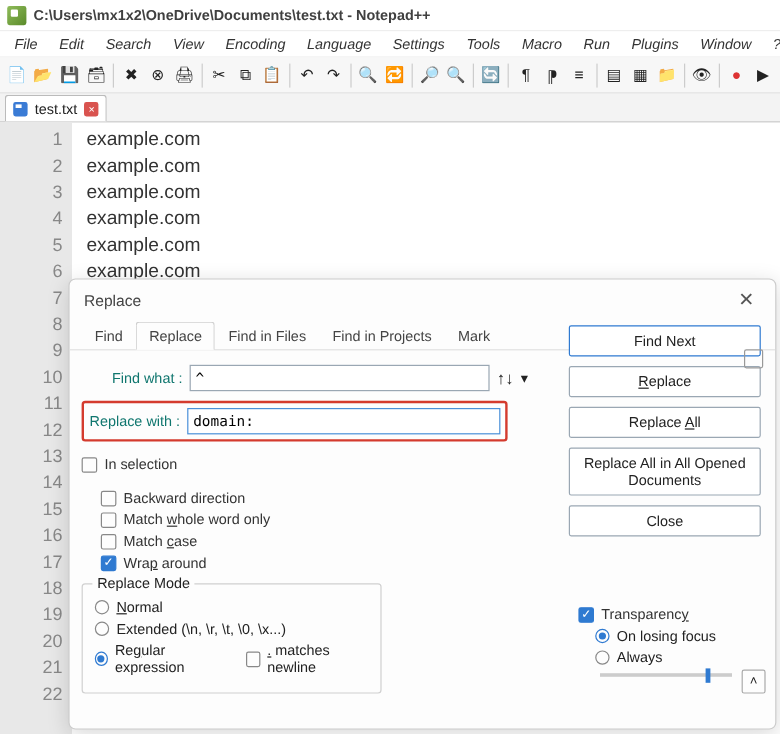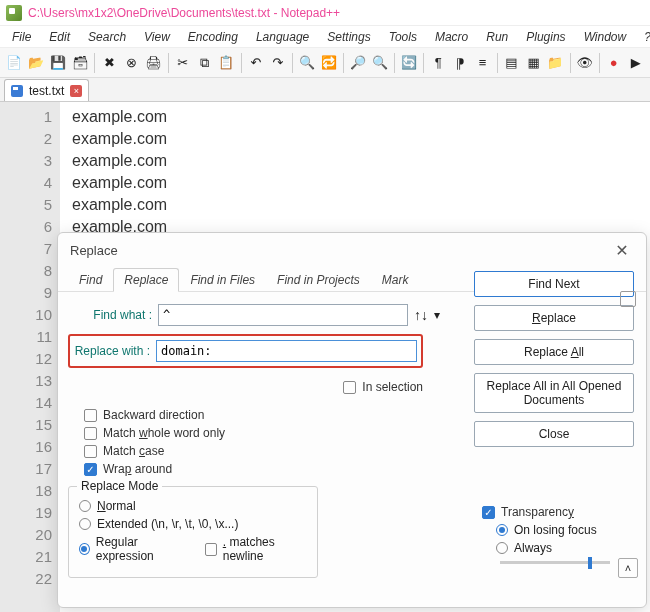--- a/index.html
+++ b/index.html
@@ -2,21 +2,21 @@
 <html><head>
 <meta charset="utf-8">
 <style>
   * { box-sizing: border-box; margin: 0; padding: 0; font-family: "Segoe UI", Tahoma, sans-serif; }
   body { width: 650px; height: 612px; background: #fff; overflow: hidden; font-size: 12px; color: #222; }
 
   
   .titlebar { height: 26px; background: #fff; display: flex; align-items: center; padding: 0 6px; border-bottom: 1px solid #eee; }
   .app-icon { width: 16px; height: 16px; background: linear-gradient(135deg,#8fbc5a,#5a8a2a); border-radius: 2px; margin-right: 6px; position: relative; }
   .app-icon::after{content:"";position:absolute;left:3px;top:3px;width:6px;height:6px;background:#fff;border-radius:1px;}
-  .titlebar .title { font-size: 12px; color: #ec4899; }
+  .titlebar .title { font-size: 12px; color: #404040; font-weight: bold; }
 
   
   .menubar { height: 22px; display: flex; align-items: center; padding: 0 4px; gap: 2px; border-bottom: 1px solid #eee; font-style: italic;}
   .menubar span { padding: 2px 8px; font-size: 12px; color: #333; }
 
   
   .toolbar { height: 30px; background: #f7f7f7; border-bottom: 1px solid #ddd; display: flex; align-items: center; padding: 2px 4px; gap: 2px; overflow:hidden;}
   .tbtn { width: 22px; height: 22px; display: flex; align-items: center; justify-content: center; border: 1px solid transparent; border-radius: 2px; font-size: 13px;}
   .tsep { width: 1px; height: 20px; background: #ccc; margin: 0 2px; }
 
@@ -30,21 +30,21 @@
   
   .editor { display:flex; height: calc(612px - 26px - 22px - 30px - 24px); position: relative; }
   .gutter { width: 60px; background: #e8e8e8; color:#888;text-align:right; padding: 4px 8px 0 0; font-family: Consolas, monospace; font-size: 15px; line-height: 22px; }
   .code { flex:1; padding: 4px 0 0 12px; font-family: Consolas, monospace; font-size: 16px; line-height: 22px; color:#333; }
 
   
   .dlg { position: absolute; left: 57px; top: 232px; width: 590px; height: 376px; background: #fdfdfd; border: 1px solid #ccc; border-radius: 6px; box-shadow: 0 4px 18px rgba(0,0,0,.15); }
   .dlg-title { height: 34px; display:flex;align-items:center;justify-content:space-between;padding:0 12px;font-size:13px;color:#444;}
   .dlg-close { font-size:16px;color:#555;width:24px;text-align:center;}
   .dlg-tabs { display:flex; gap: 0; padding: 0 10px; border-bottom:1px solid #e0e0e0;}
-  .dlg-tab { padding: 4px 10px; font-size:12px; color:#444; border:1px solid transparent; position:relative; top:1px;font-style:italic;}
+  .dlg-tab { padding: 4px 10px; font-size:12px; color:#444; border:1px solid transparent; position:relative; top:1px;}
   .dlg-tab.active { background:#fdfdfd;border:1px solid #d0d0d0;border-bottom:1px solid #fdfdfd;border-radius:3px 3px 0 0;}
 
   .dlg-body { padding: 12px 10px 8px 10px; position:relative; }
   .row { display:flex; align-items:center; margin-bottom: 8px; }
   .lbl { width: 90px; text-align:right; padding-right:6px; font-size:12px; color:#0f766e;}
   .combo { height:22px; border:1px solid #9aa7b3; background:#fff; padding:0 4px; font-family: Consolas, monospace; font-size:12px;}
   .combo.find{ width:250px;}
   .replace-box { border:2px solid #d43b2e;border-radius:3px;padding:4px 4px 4px 0;display:flex;align-items:center;width:355px;}
   .replace-box .lbl{width:86px;}
   .replace-box .combo{flex:1;border:1px solid #4a90d9;}
@@ -204,21 +204,21 @@
       <span>▾</span>
     </div>
 
     <div class="row">
       <div class="replace-box">
         <div class="lbl"><span>Replace with :</span></div>
         <input class="combo" value="domain:" style="">
       </div>
     </div>
 
-    <div class="row" style="justify-content:flex-end;width:355px;">
+    <div class="row" style="width:355px;">
       <label class="chk">
         <span class="box"></span>
           <span>In selection</span>
       </label>
     </div>
 
     <div class="opts">
       <label class="chk">
           <span class="box"></span>
           <span>Backward direction</span>

